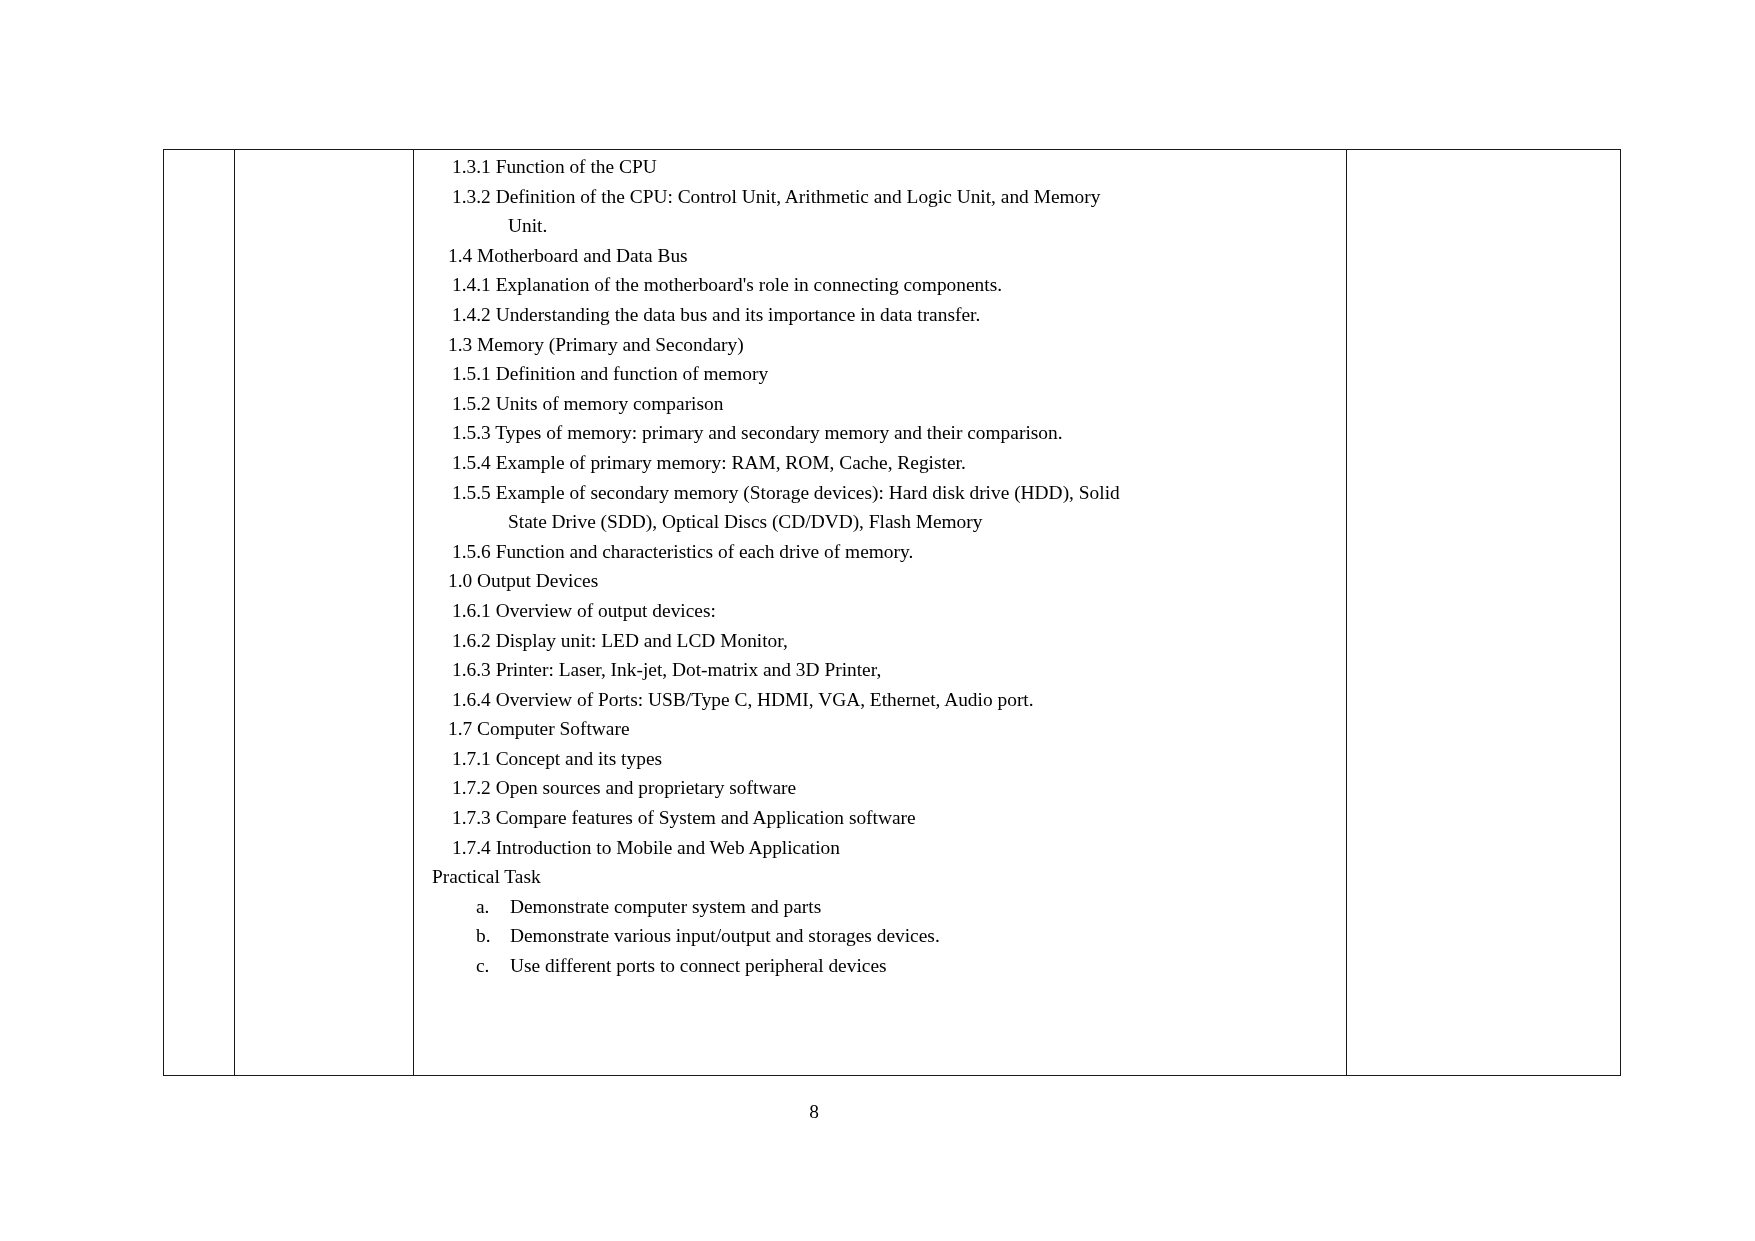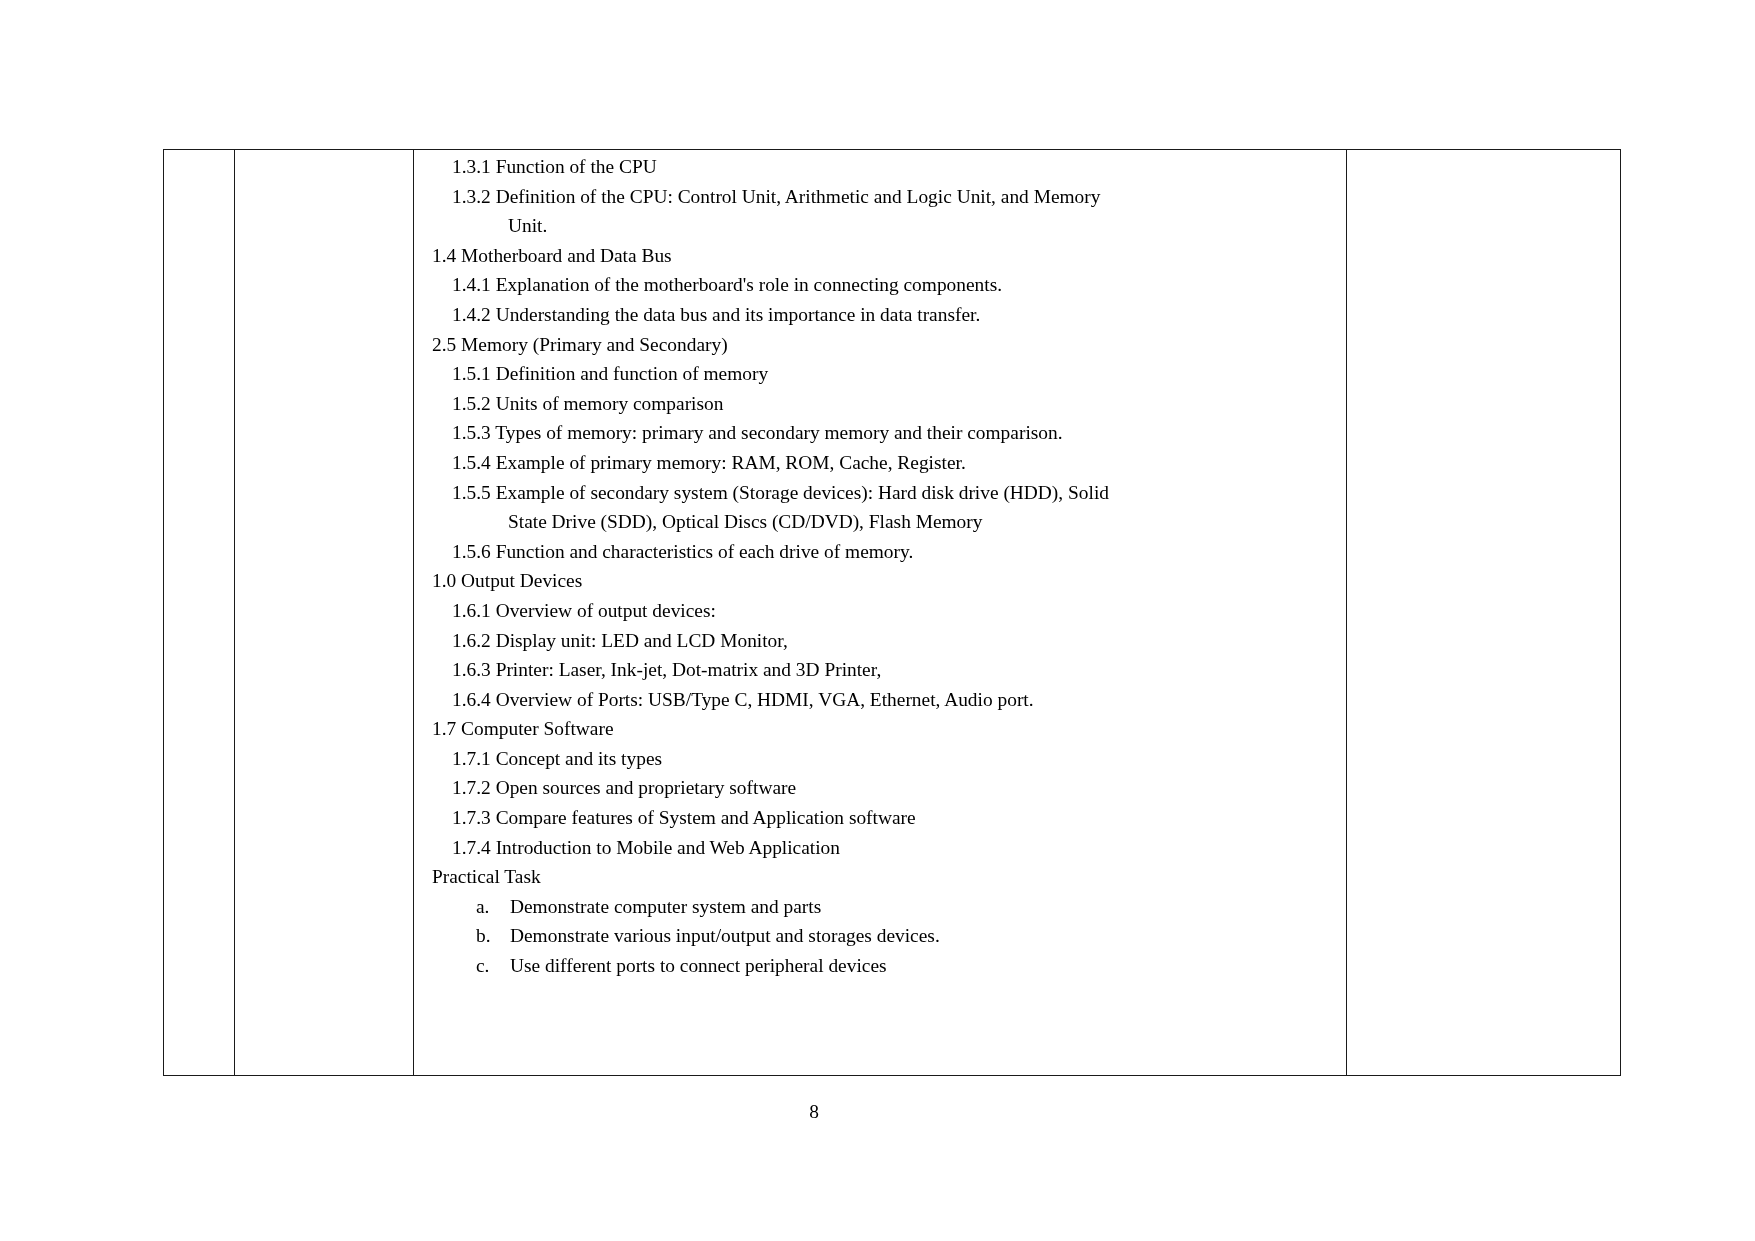--- a/index.html
+++ b/index.html
@@ -49,21 +49,21 @@
     padding: 2px 10px 6px 18px;
     font-size: 19.4px;
     line-height: 29.6px;
   }
 
   .line {
     white-space: pre-wrap;
     margin: 0;
   }
   
-  .lvl1 { padding-left: 0px; }
+  .lvl1 { padding-left: 0px; margin-left: 16px; }
   
   .lvl2 {
     padding-left: 20px;
     text-indent: 0;
   }
   
   .lvl2-cont { padding-left: 76px; }
 
   .bold { font-weight: normal; }
 
@@ -107,26 +107,26 @@
 
         <td class="col-content">
           <div class="content-body">
             <div id="content-lines">
                 <div class="line lvl2">1.3.1 Function of the CPU</div>
                 <div class="line lvl2">1.3.2 Definition of the CPU: Control Unit, Arithmetic and Logic Unit, and Memory</div>
                 <div class="line lvl2-cont">Unit.</div>
                 <div class="line lvl1">1.4 Motherboard and Data Bus</div>
                 <div class="line lvl2">1.4.1 Explanation of the motherboard's role in connecting components.</div>
                 <div class="line lvl2">1.4.2 Understanding the data bus and its importance in data transfer.</div>
-                <div class="line lvl1">2.5 Memory (Primary and Secondary)</div>
+                <div class="line lvl1">1.3 Memory (Primary and Secondary)</div>
                 <div class="line lvl2">1.5.1 Definition and function of memory</div>
                 <div class="line lvl2">1.5.2 Units of memory comparison</div>
                 <div class="line lvl2">1.5.3 Types of memory: primary and secondary memory and their comparison.</div>
                 <div class="line lvl2">1.5.4 Example of primary memory: RAM, ROM, Cache, Register.</div>
-                <div class="line lvl2">1.5.5 Example of secondary system (Storage devices): Hard disk drive (HDD), Solid</div>
+                <div class="line lvl2">1.5.5 Example of secondary memory (Storage devices): Hard disk drive (HDD), Solid</div>
                 <div class="line lvl2-cont">State Drive (SDD), Optical Discs (CD/DVD), Flash Memory</div>
                 <div class="line lvl2">1.5.6 Function and characteristics of each drive of memory.</div>
                 <div class="line lvl1">1.0 Output Devices</div>
                 <div class="line lvl2">1.6.1 Overview of output devices:</div>
                 <div class="line lvl2">1.6.2 Display unit: LED and LCD Monitor,</div>
                 <div class="line lvl2">1.6.3 Printer: Laser, Ink-jet, Dot-matrix and 3D Printer,</div>
                 <div class="line lvl2">1.6.4 Overview of Ports: USB/Type C, HDMI, VGA, Ethernet, Audio port.</div>
                 <div class="line lvl1">1.7 Computer Software</div>
                 <div class="line lvl2">1.7.1 Concept and its types</div>
                 <div class="line lvl2">1.7.2 Open sources and proprietary software</div>

